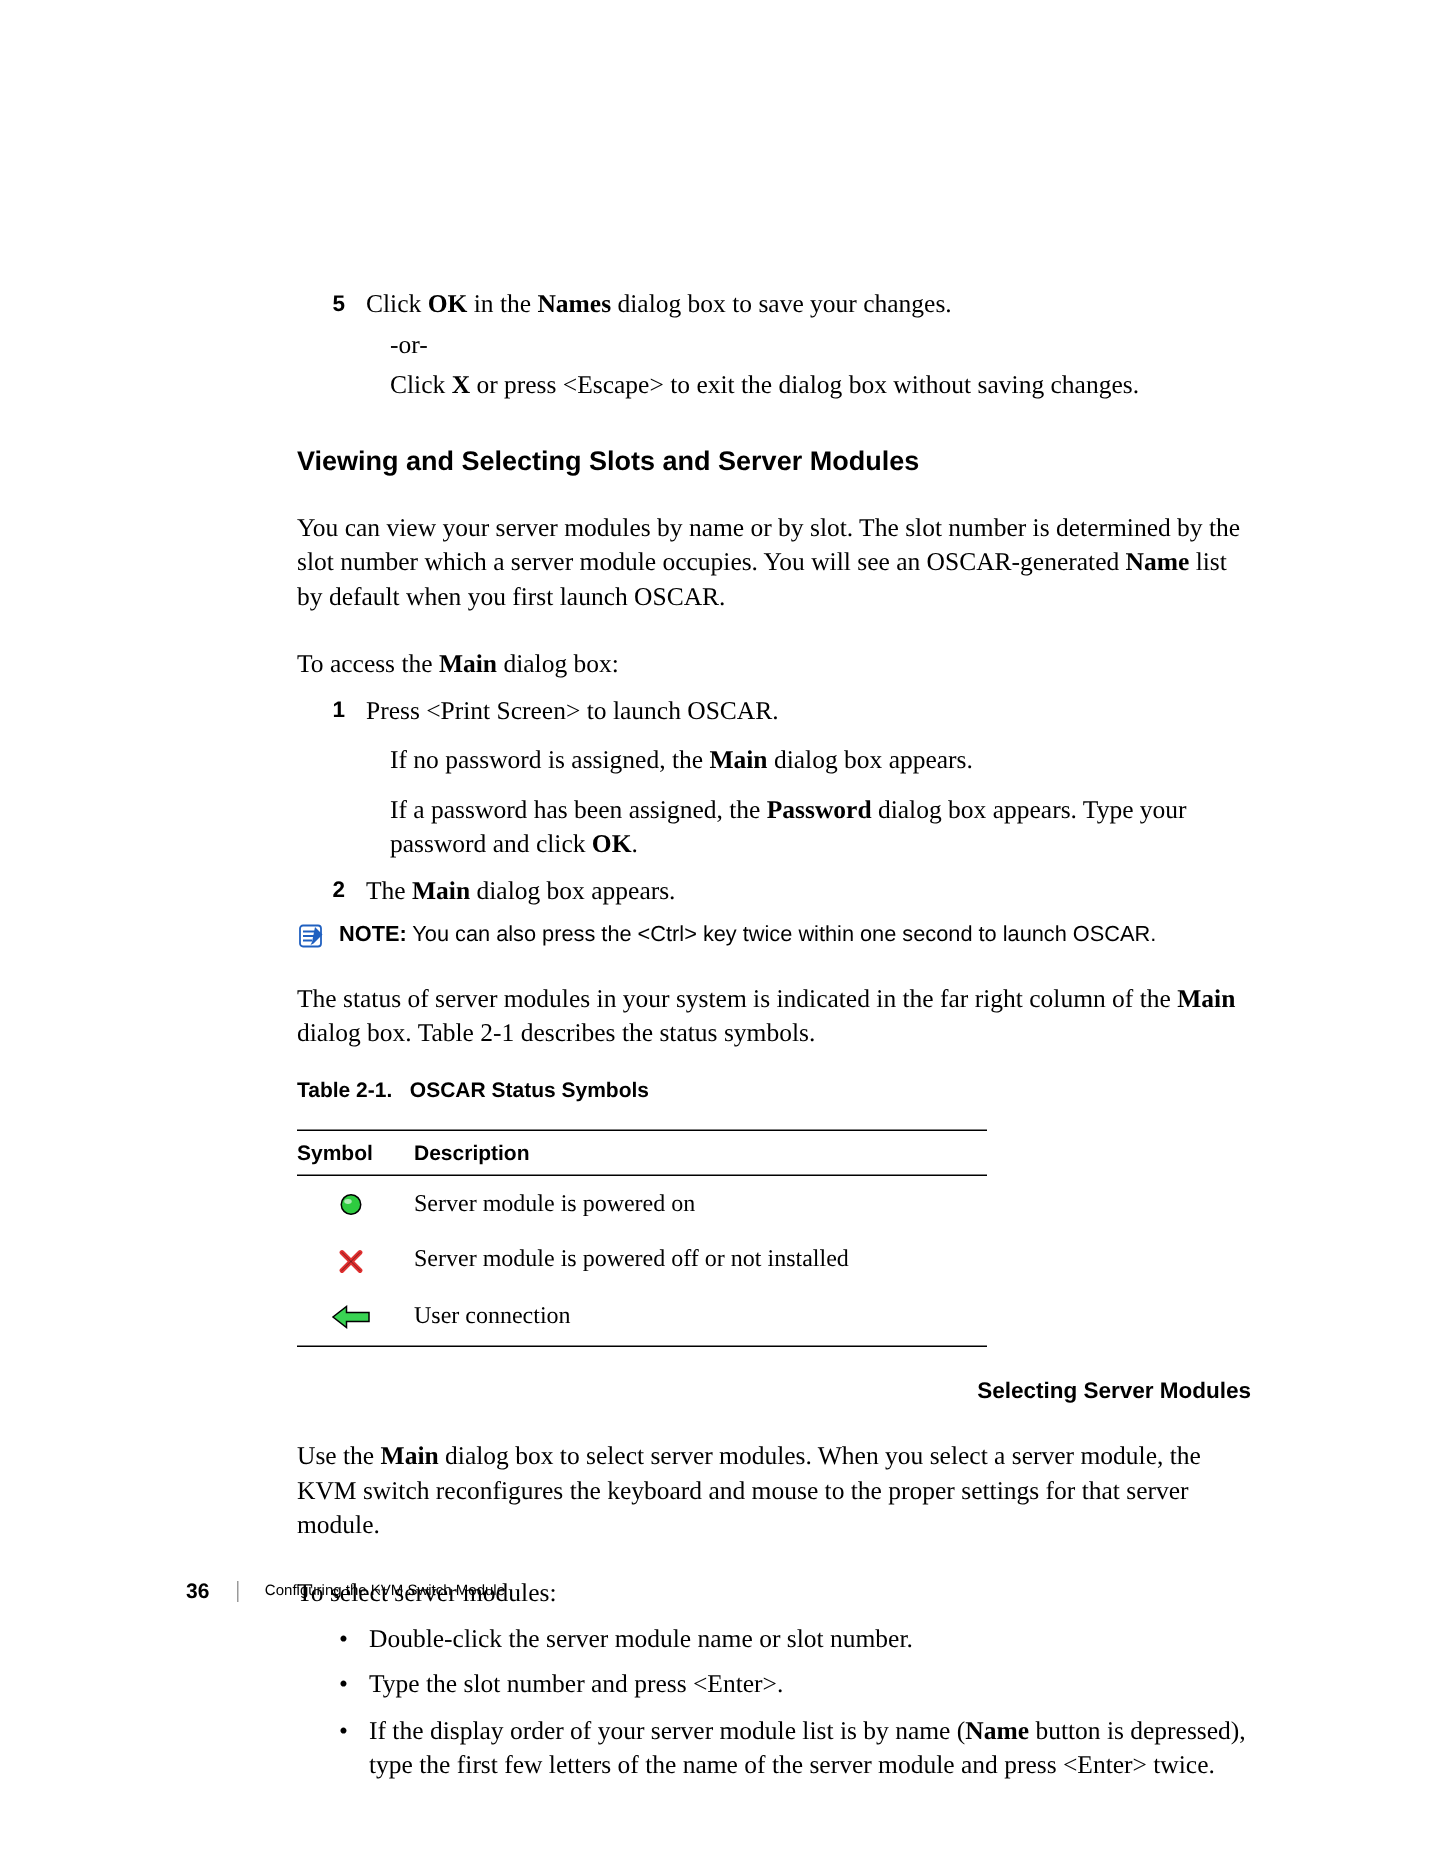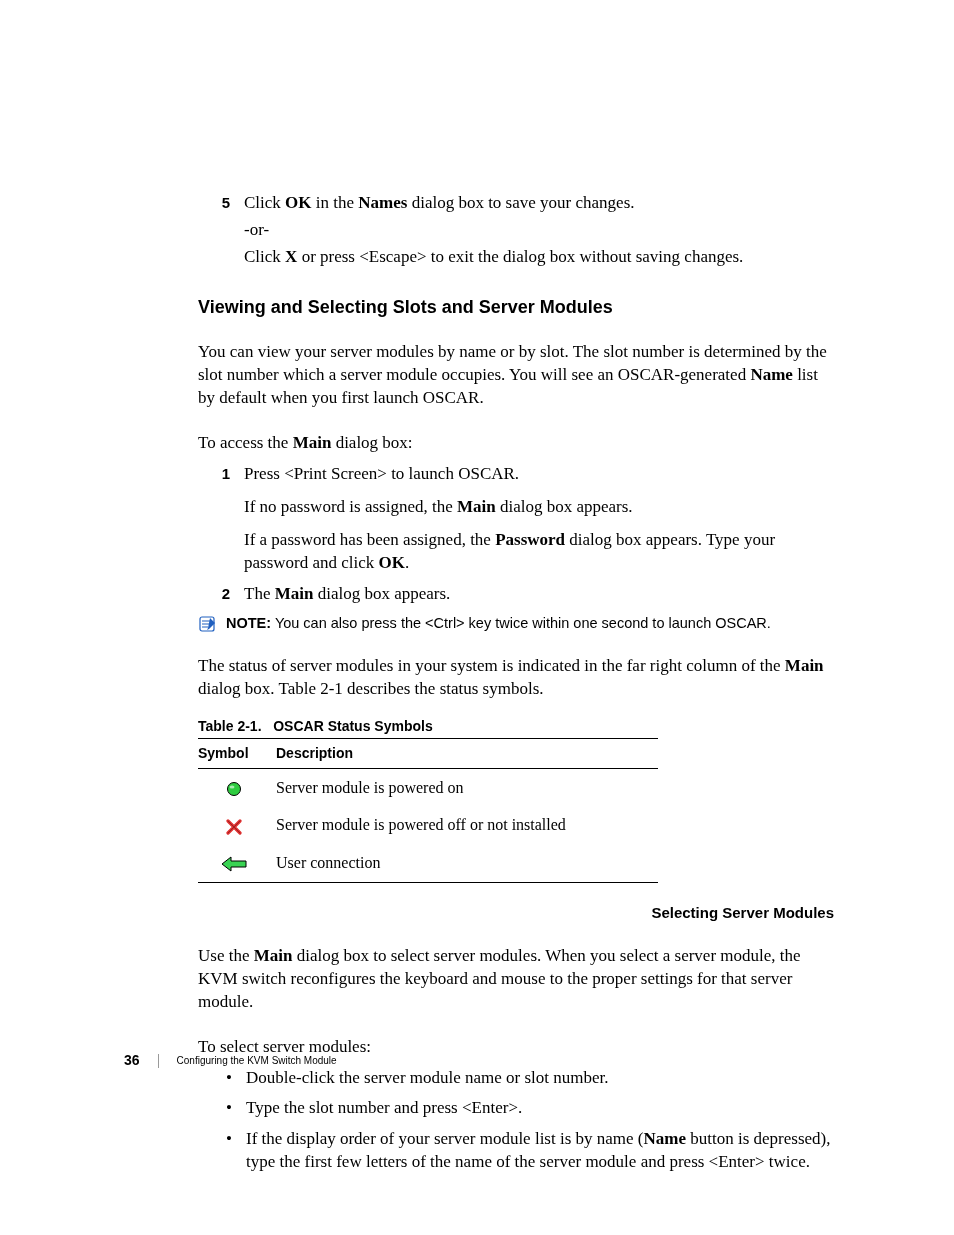--- a/index.html
+++ b/index.html
@@ -33,20 +33,21 @@
     font-weight: 700;
     font-size: 15px;
     padding-right: 14px;
     padding-top: 1px;
   }
   .step .body {
     flex: 1 1 auto;
   }
   .step .body .sub {
     margin-top: 4px;
+    margin-left: 16px;
   }
 
   .b { font-weight: 700; }
 
   h2.section {
     font-family: "Helvetica Neue", Arial, sans-serif;
     font-weight: 700;
     font-size: 18px;
     margin: 26px 0 8px 0;
   }
@@ -72,21 +73,21 @@
     font-size: 14.5px;
     line-height: 1.35;
   }
   .note-text .lbl { font-weight: 700; }
 
   
   .tbl-caption {
     font-family: "Helvetica Neue", Arial, sans-serif;
     font-weight: 700;
     font-size: 14px;
-    margin: 16px 0 2px 0;
+    margin: 16px 0 17px 0;
   }
   table.symbols {
     border-collapse: collapse;
     width: 460px;
     font-size: 16px;
   }
   table.symbols th {
     text-align: left;
     font-family: "Helvetica Neue", Arial, sans-serif;
     font-weight: 700;

